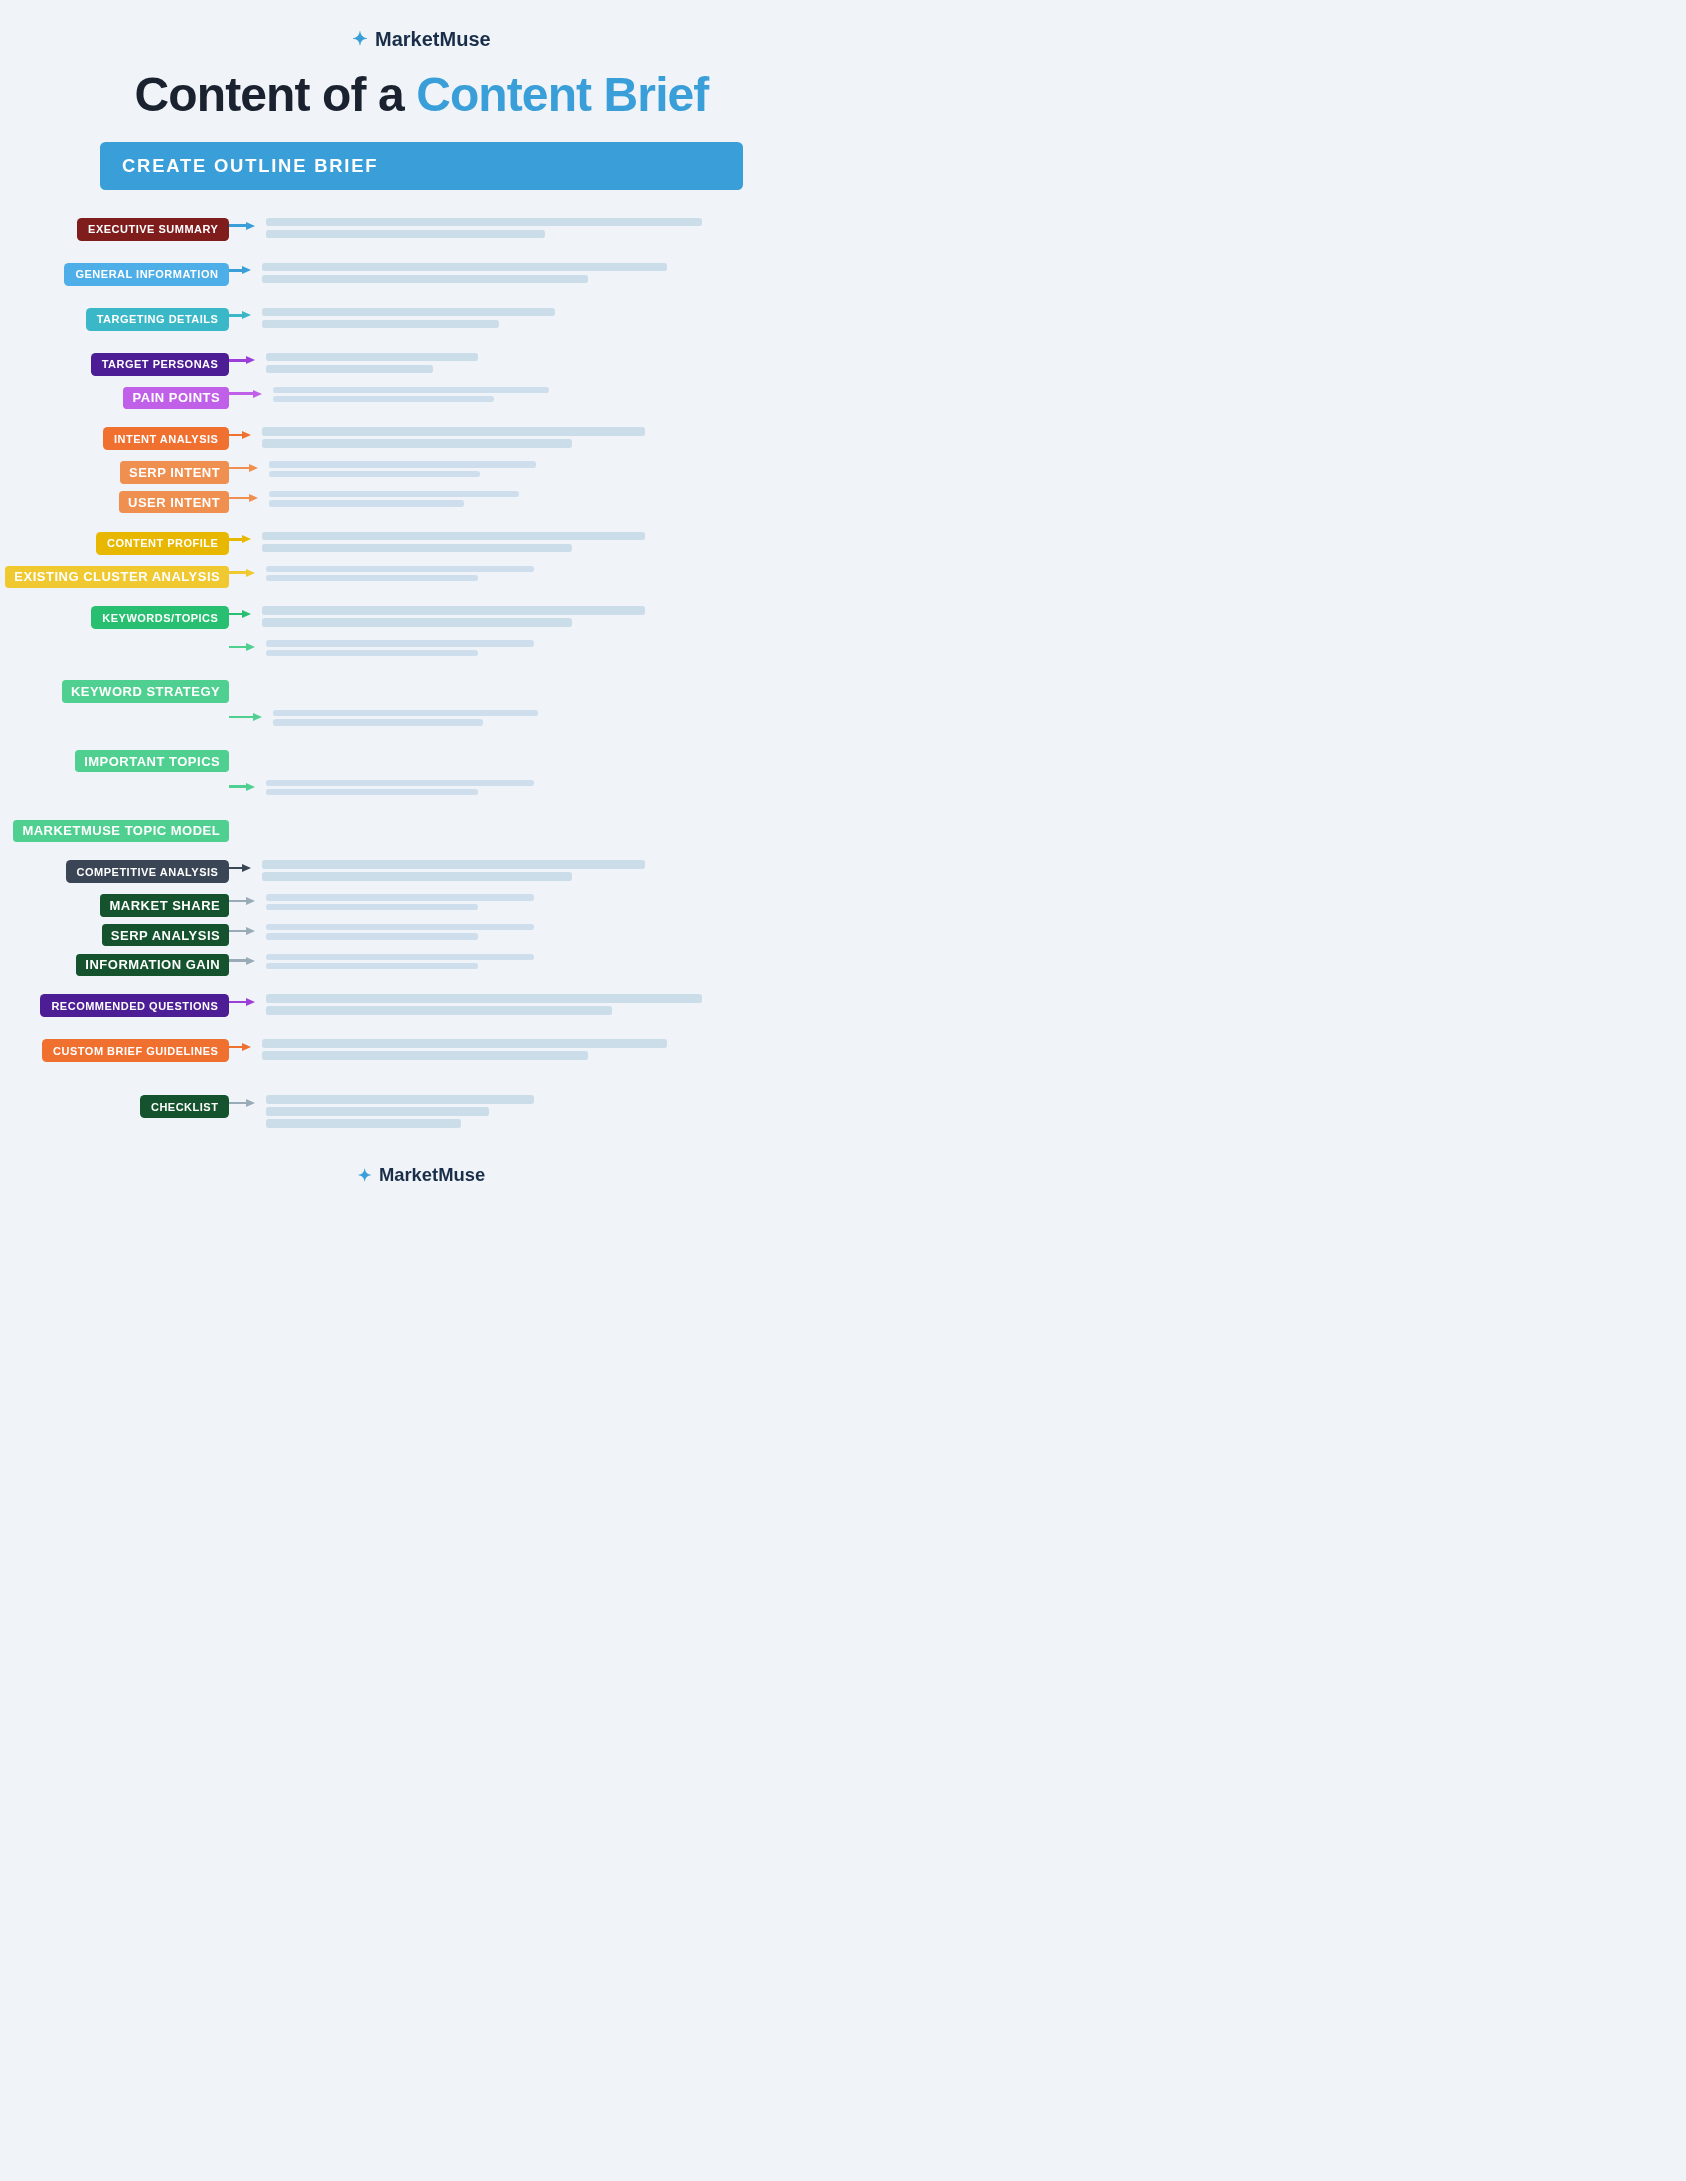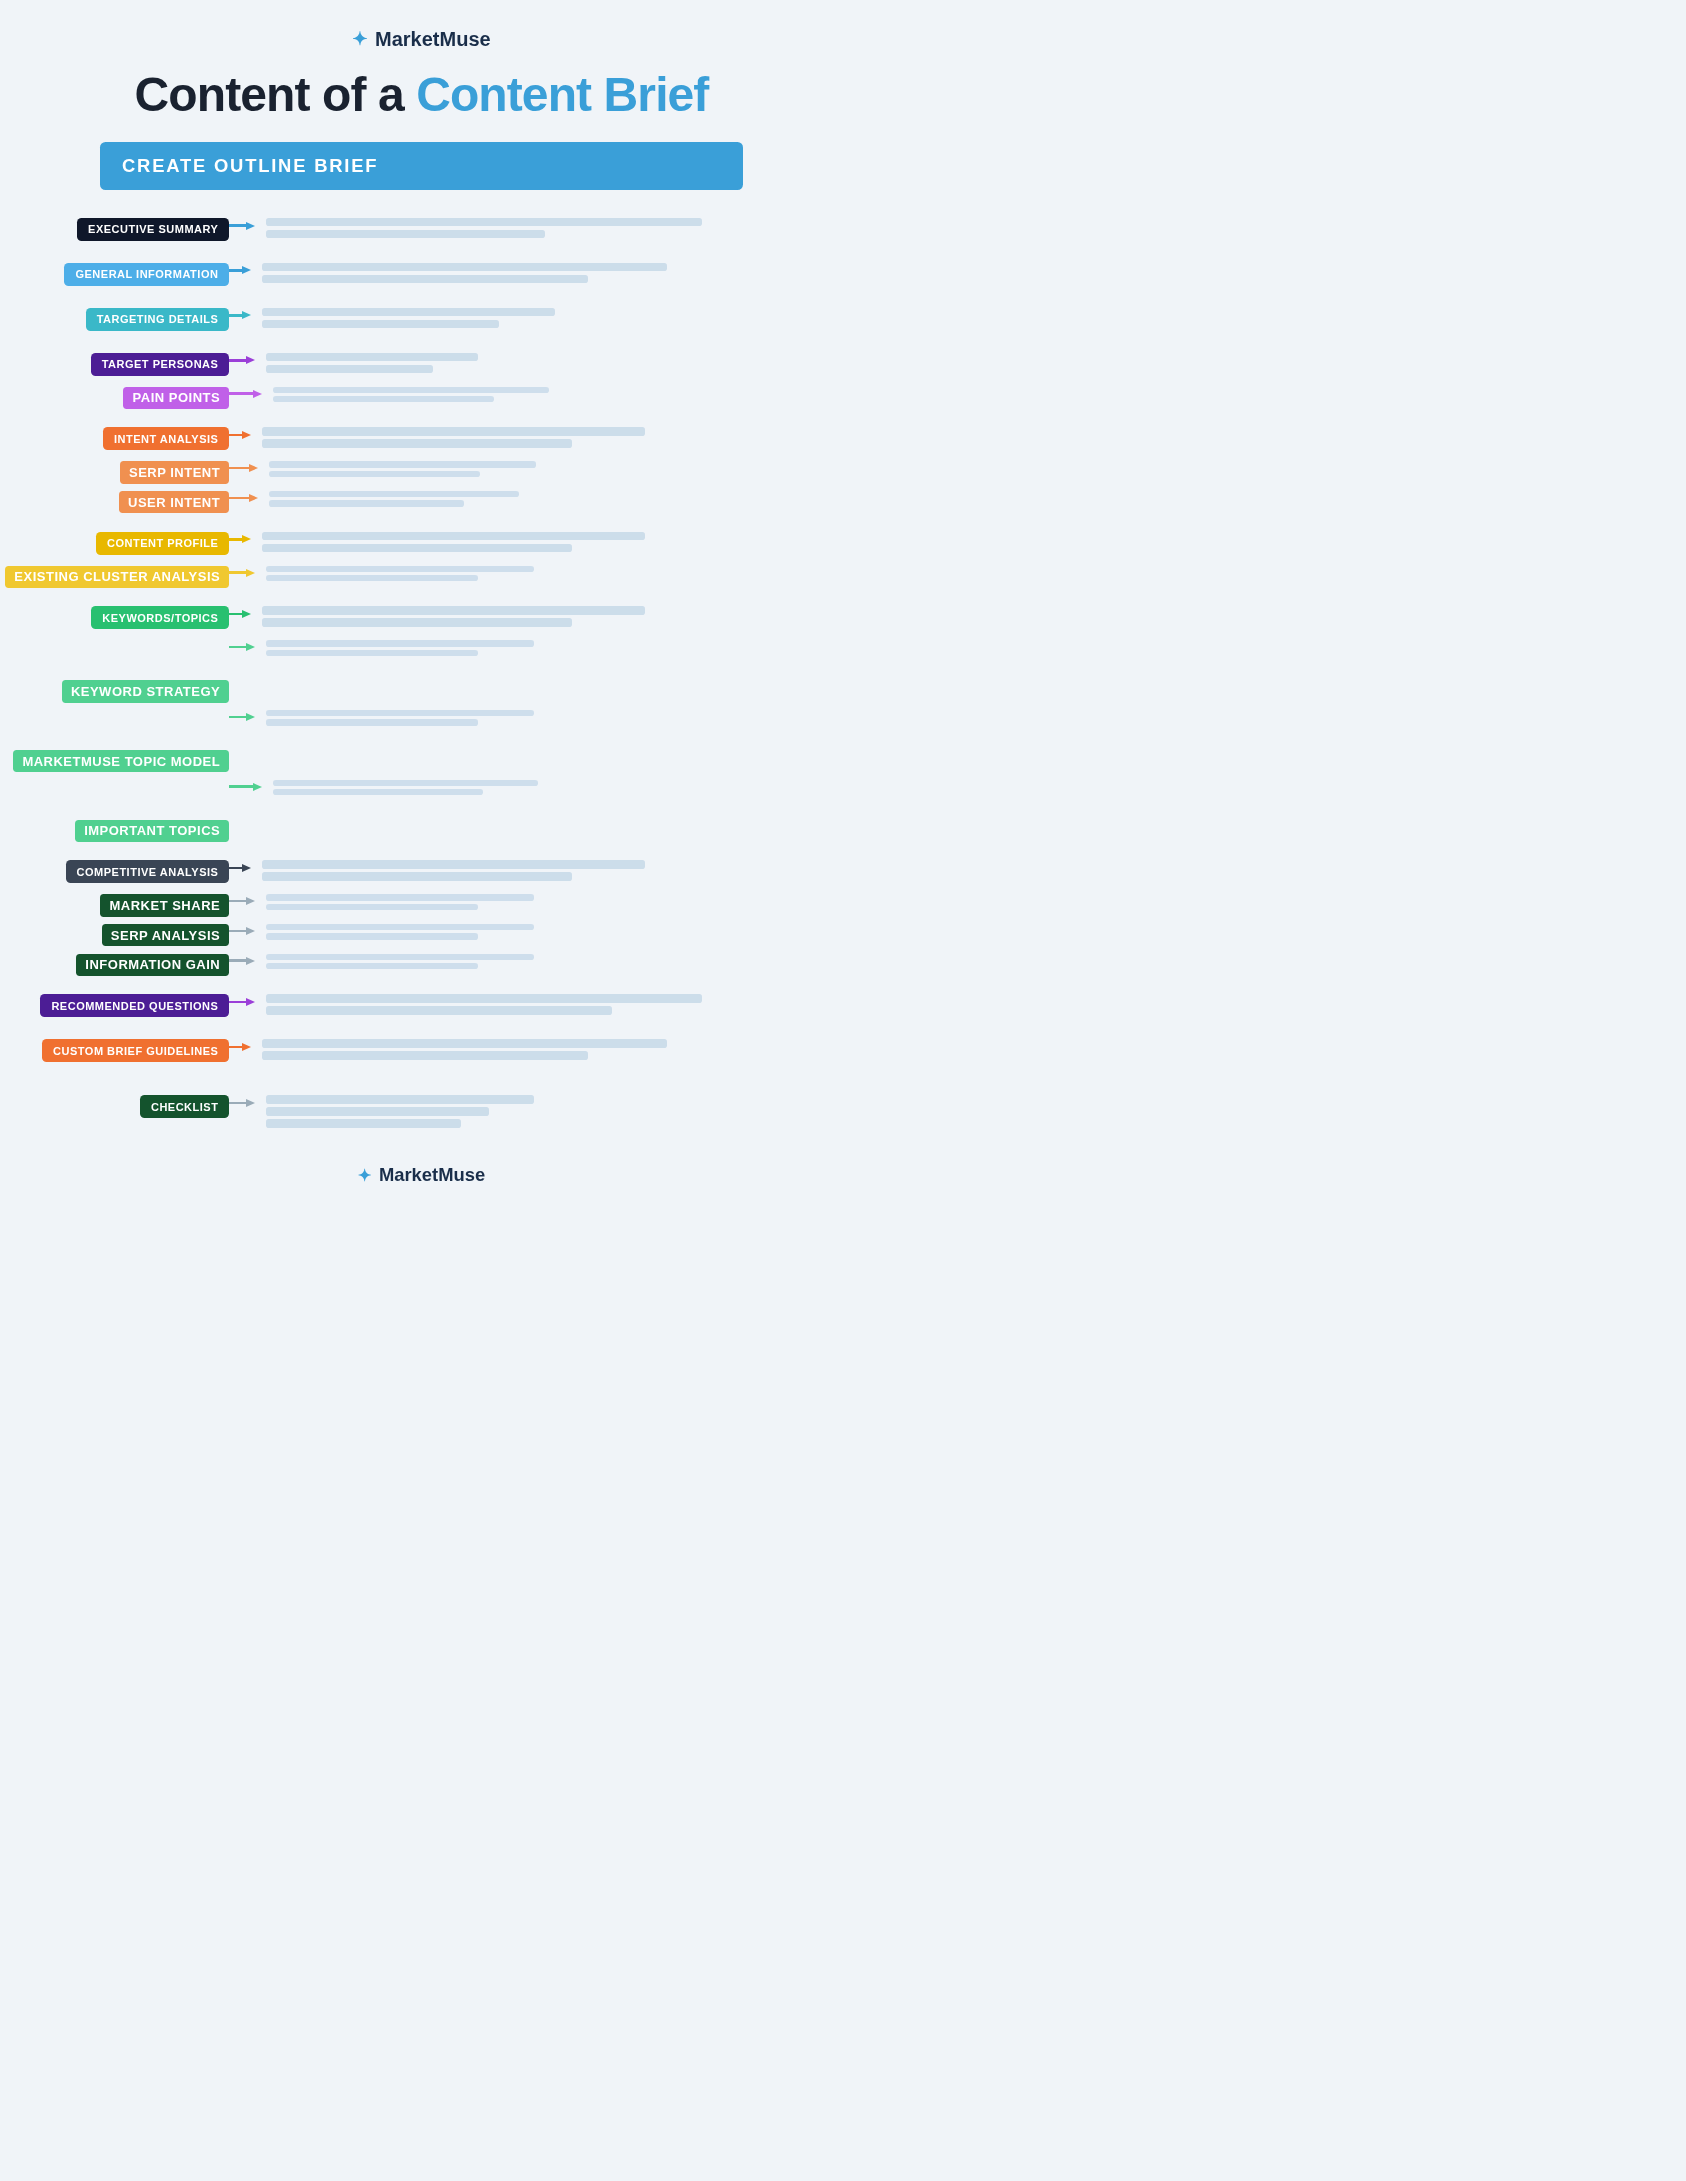--- a/index.html
+++ b/index.html
@@ -95,21 +95,21 @@
       font-weight: 800;
       font-size: 11px;
       letter-spacing: 0.5px;
       color: white;
       white-space: nowrap;
       text-transform: uppercase;
       display: inline-block;
     }
 
     
-    .label-blue { background: #0f172a; }
+    .label-blue { background: #7f1d1d; }
     .label-blue-med { background: #4daee8; }
     .label-purple { background: #4c1d95; }
     .label-purple-light { background: #c060e8; }
     .label-orange { background: #f07030; }
     .label-orange-light { background: #f09050; }
     .label-yellow { background: #e8b800; }
     .label-yellow-light { background: #f0c830; }
     .label-green { background: #28c070; }
     .label-green-light { background: #50d090; margin-top: 40px; }
     .label-dark { background: #3a4555; }
@@ -437,40 +437,40 @@
             <span class="arrow-head"></span>
           </div>
         </div>
         <div class="sub-bars-side">
           <div class="sub-bar" style="width: 48%;"></div>
           <div class="sub-bar" style="width: 38%;"></div>
         </div>
       </div>
       <div class="sub-section-row">
         <div class="sub-label-side">
-          <span class="sub-section-label label-green-light">MARKETMUSE TOPIC MODEL</span>
-        </div>
-        <div class="sub-arrow-side">
-          <div class="arrow arrow-green-light">
-            <span class="arrow-line" style="width: 16.5px;"></span>
-            <span class="arrow-head"></span>
-          </div>
-        </div>
-        <div class="sub-bars-side">
-          <div class="sub-bar" style="width: 48%;"></div>
-          <div class="sub-bar" style="width: 38%;"></div>
-        </div>
-      </div>
-      <div class="sub-section-row">
-        <div class="sub-label-side">
           <span class="sub-section-label label-green-light">IMPORTANT TOPICS</span>
         </div>
         <div class="sub-arrow-side">
           <div class="arrow arrow-green-light">
             <span class="arrow-line" style="width: 24px;"></span>
+            <span class="arrow-head"></span>
+          </div>
+        </div>
+        <div class="sub-bars-side">
+          <div class="sub-bar" style="width: 48%;"></div>
+          <div class="sub-bar" style="width: 38%;"></div>
+        </div>
+      </div>
+      <div class="sub-section-row">
+        <div class="sub-label-side">
+          <span class="sub-section-label label-green-light">MARKETMUSE TOPIC MODEL</span>
+        </div>
+        <div class="sub-arrow-side">
+          <div class="arrow arrow-green-light">
+            <span class="arrow-line" style="width: 16.5px;"></span>
             <span class="arrow-head"></span>
           </div>
         </div>
         <div class="sub-bars-side">
           <div class="sub-bar" style="width: 48%;"></div>
           <div class="sub-bar" style="width: 38%;"></div>
         </div>
       </div>
       <div class="spacer"></div>
       <div class="section-row">

